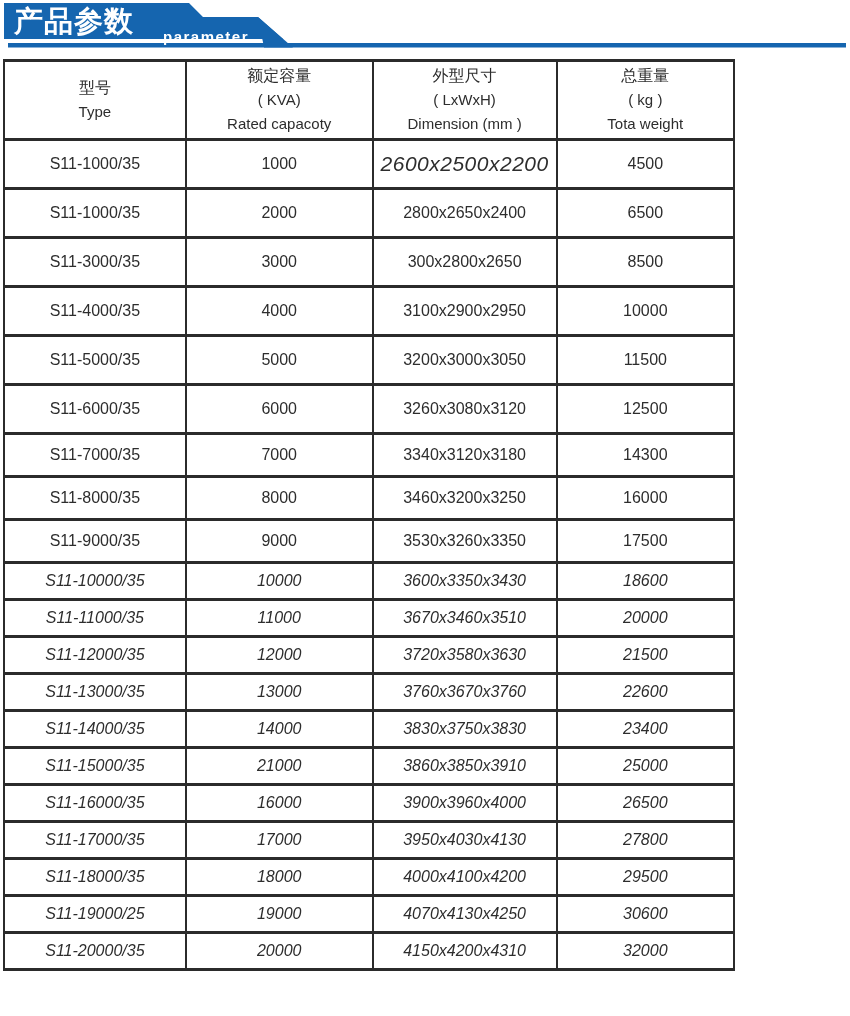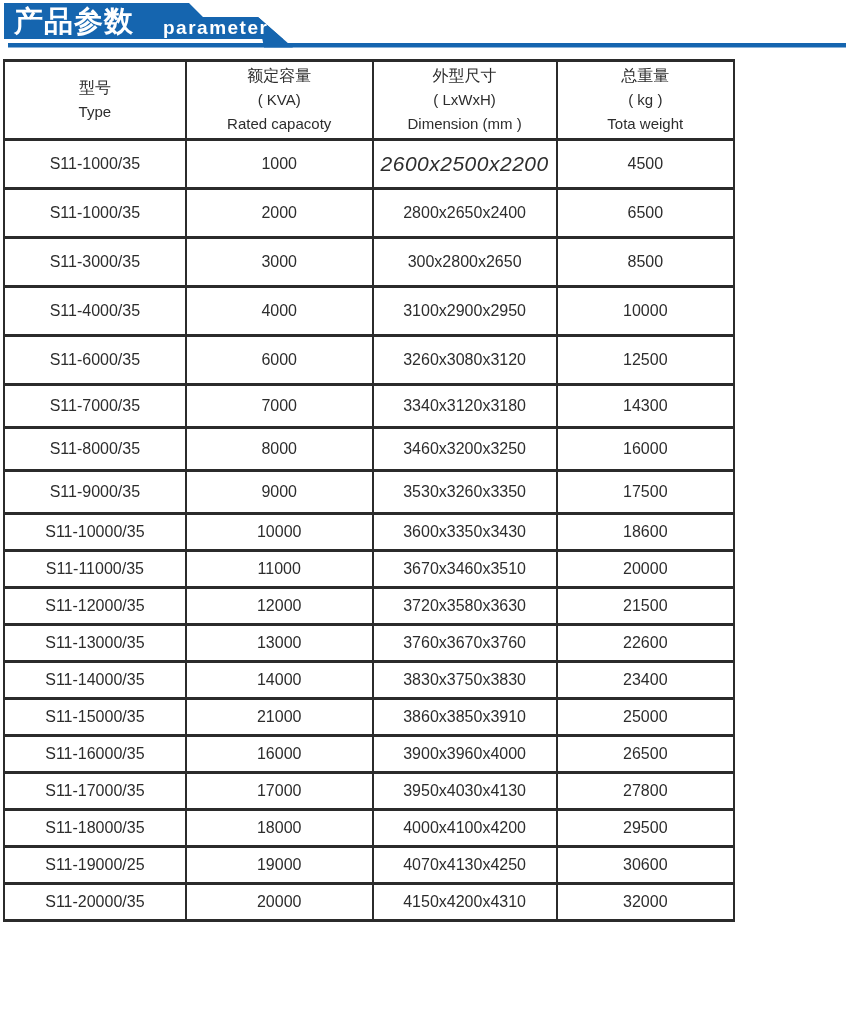--- a/index.html
+++ b/index.html
@@ -32,24 +32,24 @@
     line-height: 37px;
     font-size: 29px;
     font-weight: bold;
     color: #ffffff;
     letter-spacing: 1px;
     white-space: nowrap;
   }
   .banner-subtitle {
     position: absolute;
     left: 163px;
-    top: 17px;
+    top: 26px;
     height: 22px;
     line-height: 22px;
-    font-size: 19px;
+    font-size: 15px;
     font-weight: bold;
     color: #ffffff;
     letter-spacing: 1.5px;
     white-space: nowrap;
   }
 
   
   table.params {
     border-collapse: collapse;
     table-layout: fixed;
@@ -71,21 +71,21 @@
   .params col.c2 { width: 25.6%; }
   .params col.c3 { width: 25.2%; }
   .params col.c4 { width: 24.3%; }
 
   .th-line { line-height: 24px; font-size: 16px; }
   .th-sub, .th-en { font-size: 15px; }
 
   .params td { font-size: 16px; }
   .params tr.h-lg { height: 49px; }
   .params tr.h-md { height: 43px; }
-  .params tr.h-sm { height: 37px; }
+  .params tr.h-sm { height: 37px; font-style: italic; }
   .params td.big { font-size: 21px; letter-spacing: 0.5px; font-style: italic; }
 </style>
 </head>
 <body>
 
 <div class="banner">
   <svg width="850" height="50" viewBox="0 0 850 50">
     <polygon points="258,17 293,47.5 264,47.5" fill="#1565af"></polygon>
     <polygon points="4,3 189,3 203,17 258,17 283,39 4,39" fill="#1565af"></polygon>
     <rect x="8" y="43" width="838" height="4.5" fill="#1565af"></rect>
@@ -143,20 +143,26 @@
         <td>300x2800x2650</td>
         <td>8500</td>
       </tr>
       <tr class="h-lg">
         <td>S11-4000/35</td>
         <td>4000</td>
         <td>3100x2900x2950</td>
         <td>10000</td>
       </tr>
       <tr class="h-lg">
+        <td>S11-5000/35</td>
+        <td>5000</td>
+        <td>3200x3000x3050</td>
+        <td>11500</td>
+      </tr>
+      <tr class="h-lg">
         <td>S11-6000/35</td>
         <td>6000</td>
         <td>3260x3080x3120</td>
         <td>12500</td>
       </tr>
       <tr class="h-md">
         <td>S11-7000/35</td>
         <td>7000</td>
         <td>3340x3120x3180</td>
         <td>14300</td>

